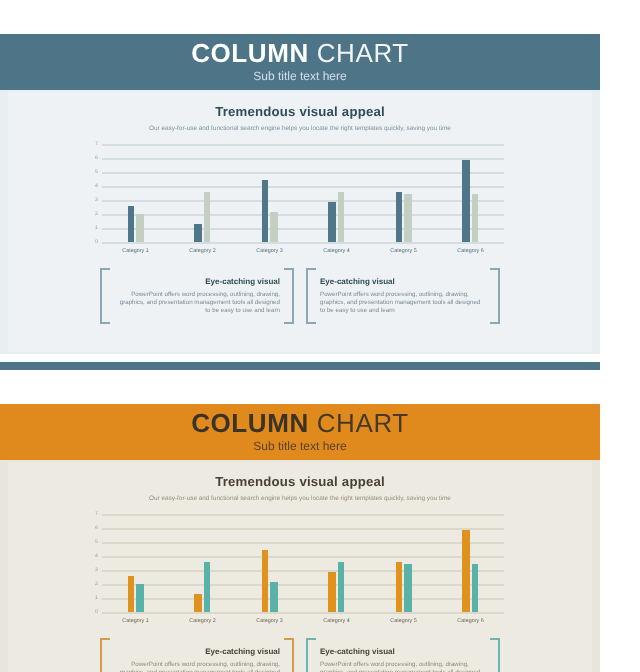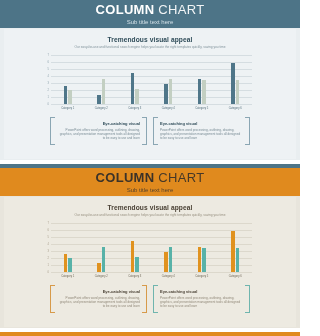--- a/index.html
+++ b/index.html
@@ -1,21 +1,21 @@
 <!DOCTYPE html>
 <html><head>
 <meta charset="utf-8">
 <style>
   html,body{margin:0;padding:0;}
   body{
     width:300px;height:336px;overflow:hidden;
     font-family:"Liberation Sans", sans-serif;
     background:#ffffff;
   }
-  .panel{position:relative;width:300px;height:168px;overflow:hidden;}
+  .panel{position:relative;width:300px;height:168px;overflow:hidden;margin-top:17px;}
 
   
   .hdr{position:relative;height:28px;width:100%;box-sizing:border-box;}
   .hdr-inner{position:absolute;left:6px;right:6px;top:3px;bottom:3px;
              display:flex;flex-direction:column;align-items:center;justify-content:center;}
   .hdr-title{font-size:13px;line-height:13px;letter-spacing:.3px;white-space:nowrap;}
   .hdr-title .b{font-weight:bold;}
   .hdr-title .l{font-weight:normal;opacity:.92;}
   .hdr-sub{font-size:6px;line-height:8px;margin-top:2px;opacity:.92;white-space:nowrap;}
 

